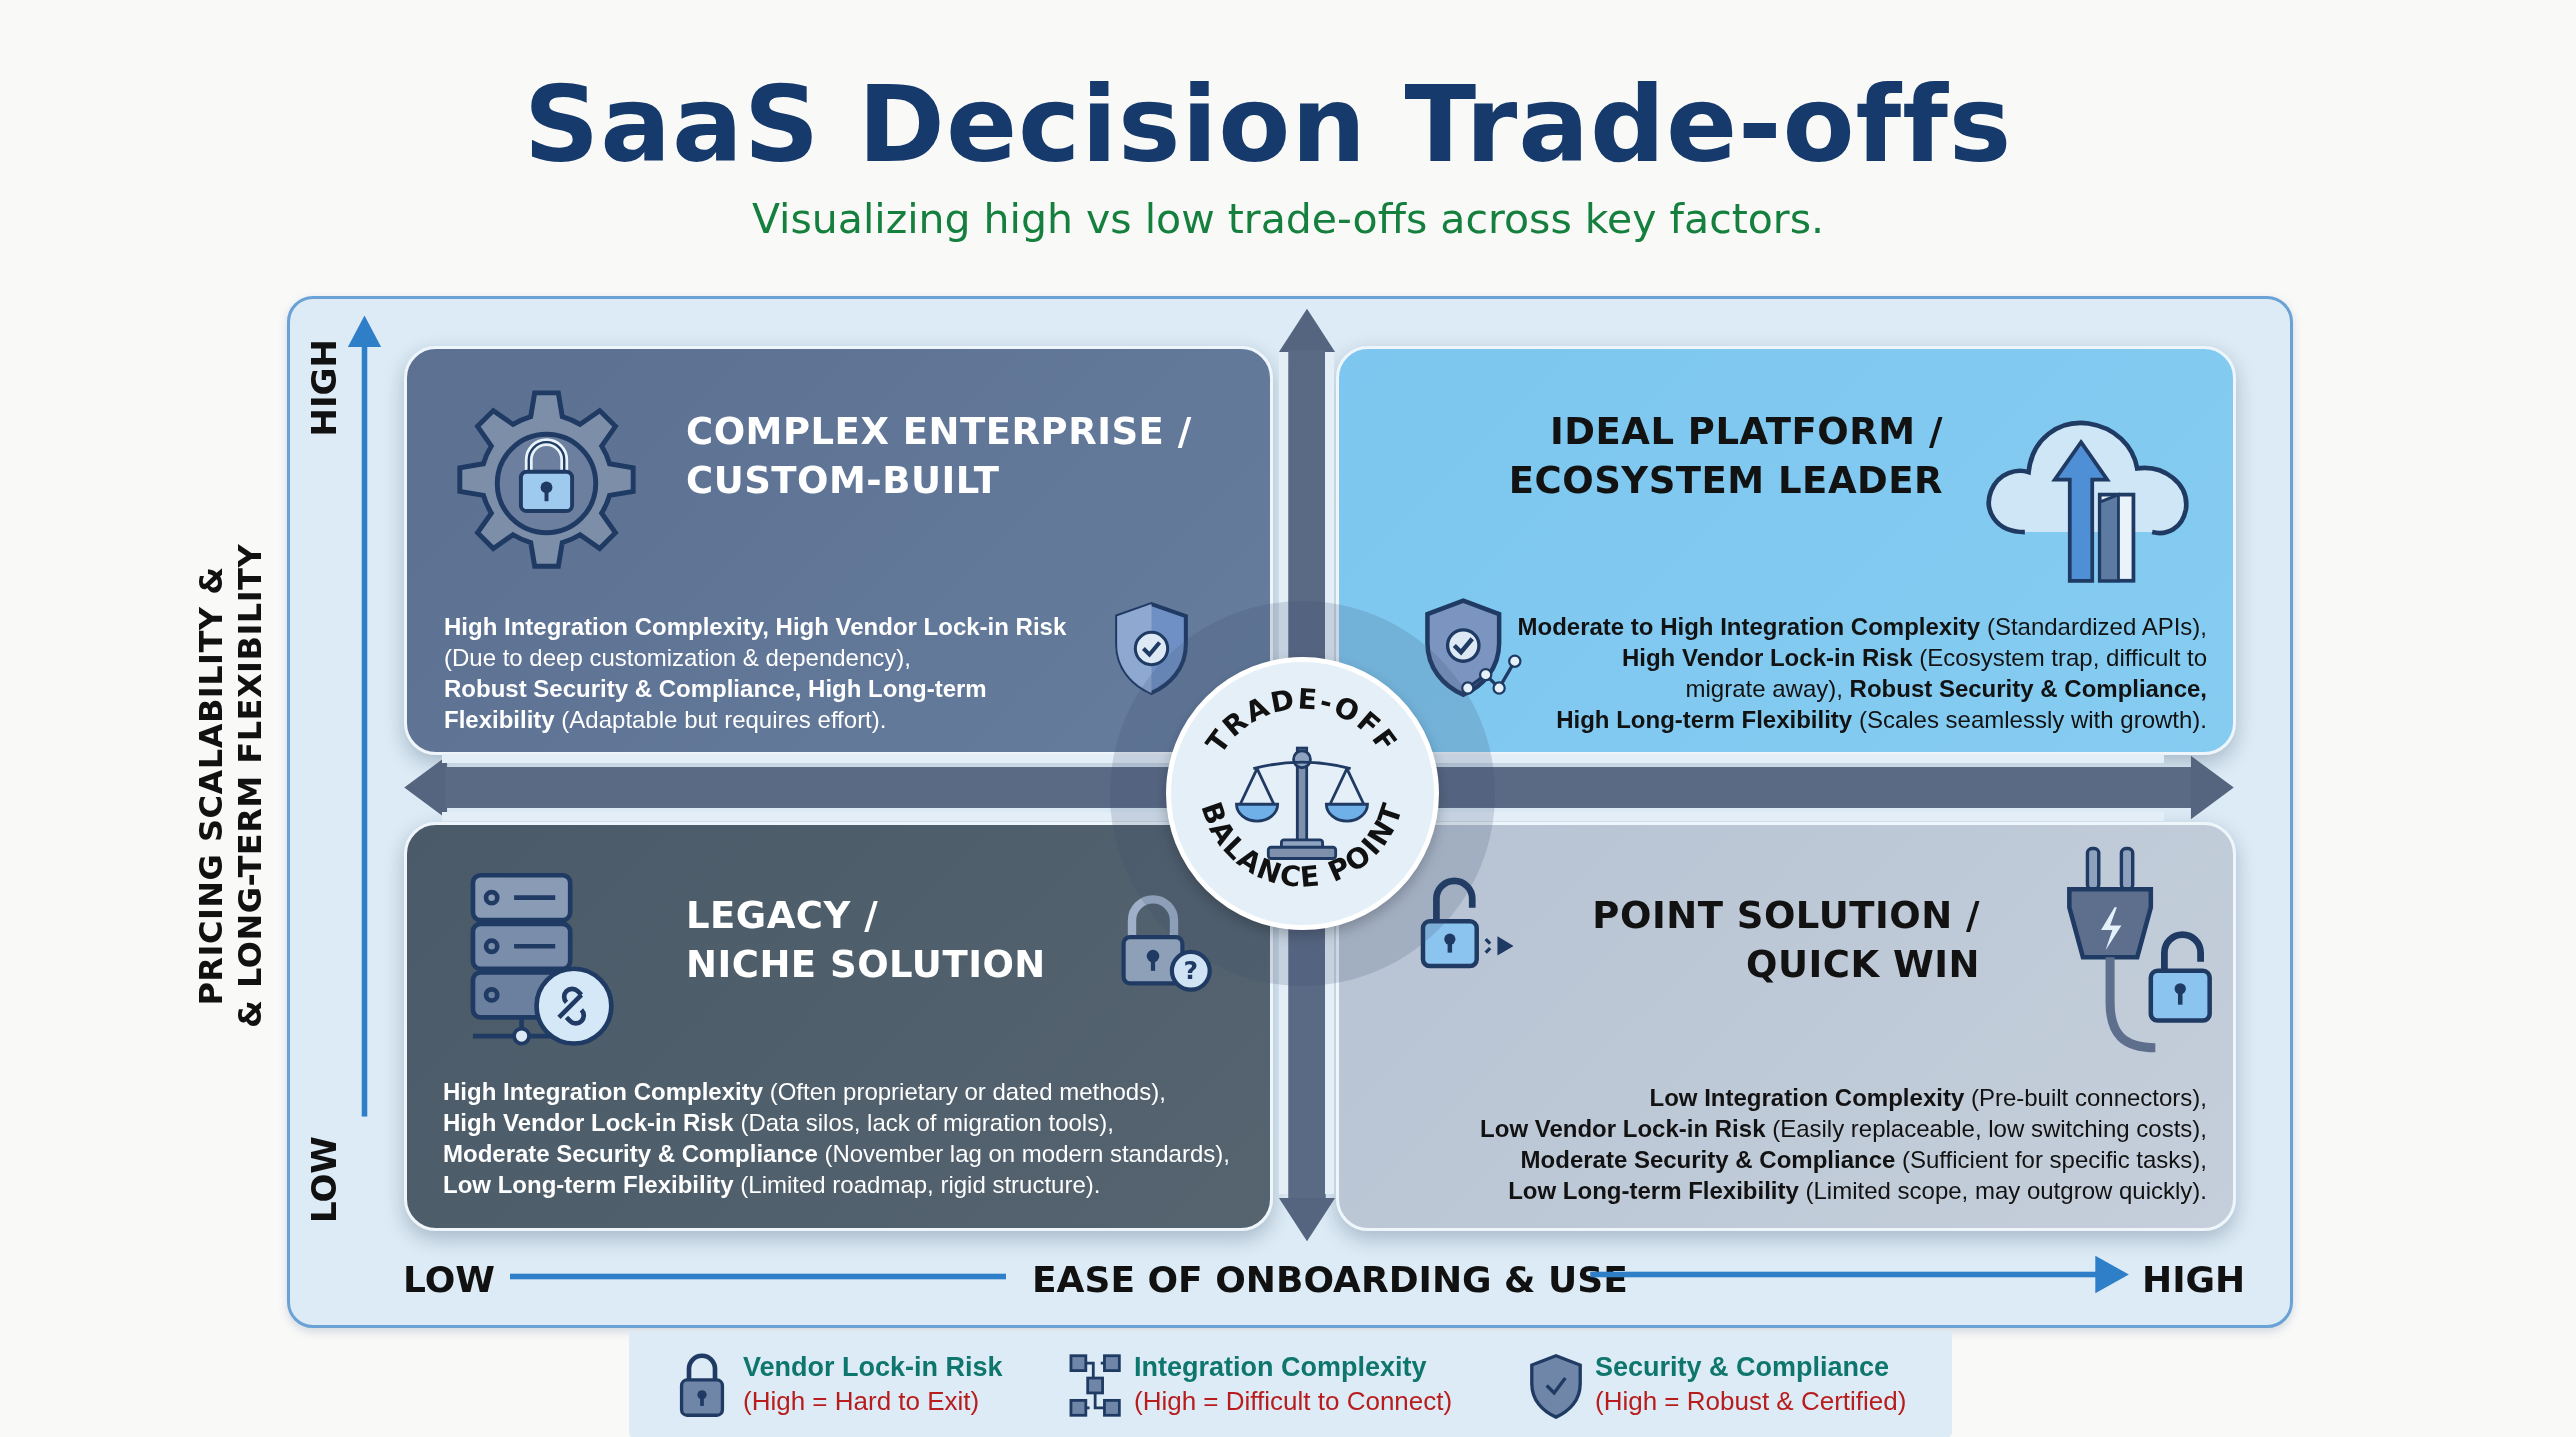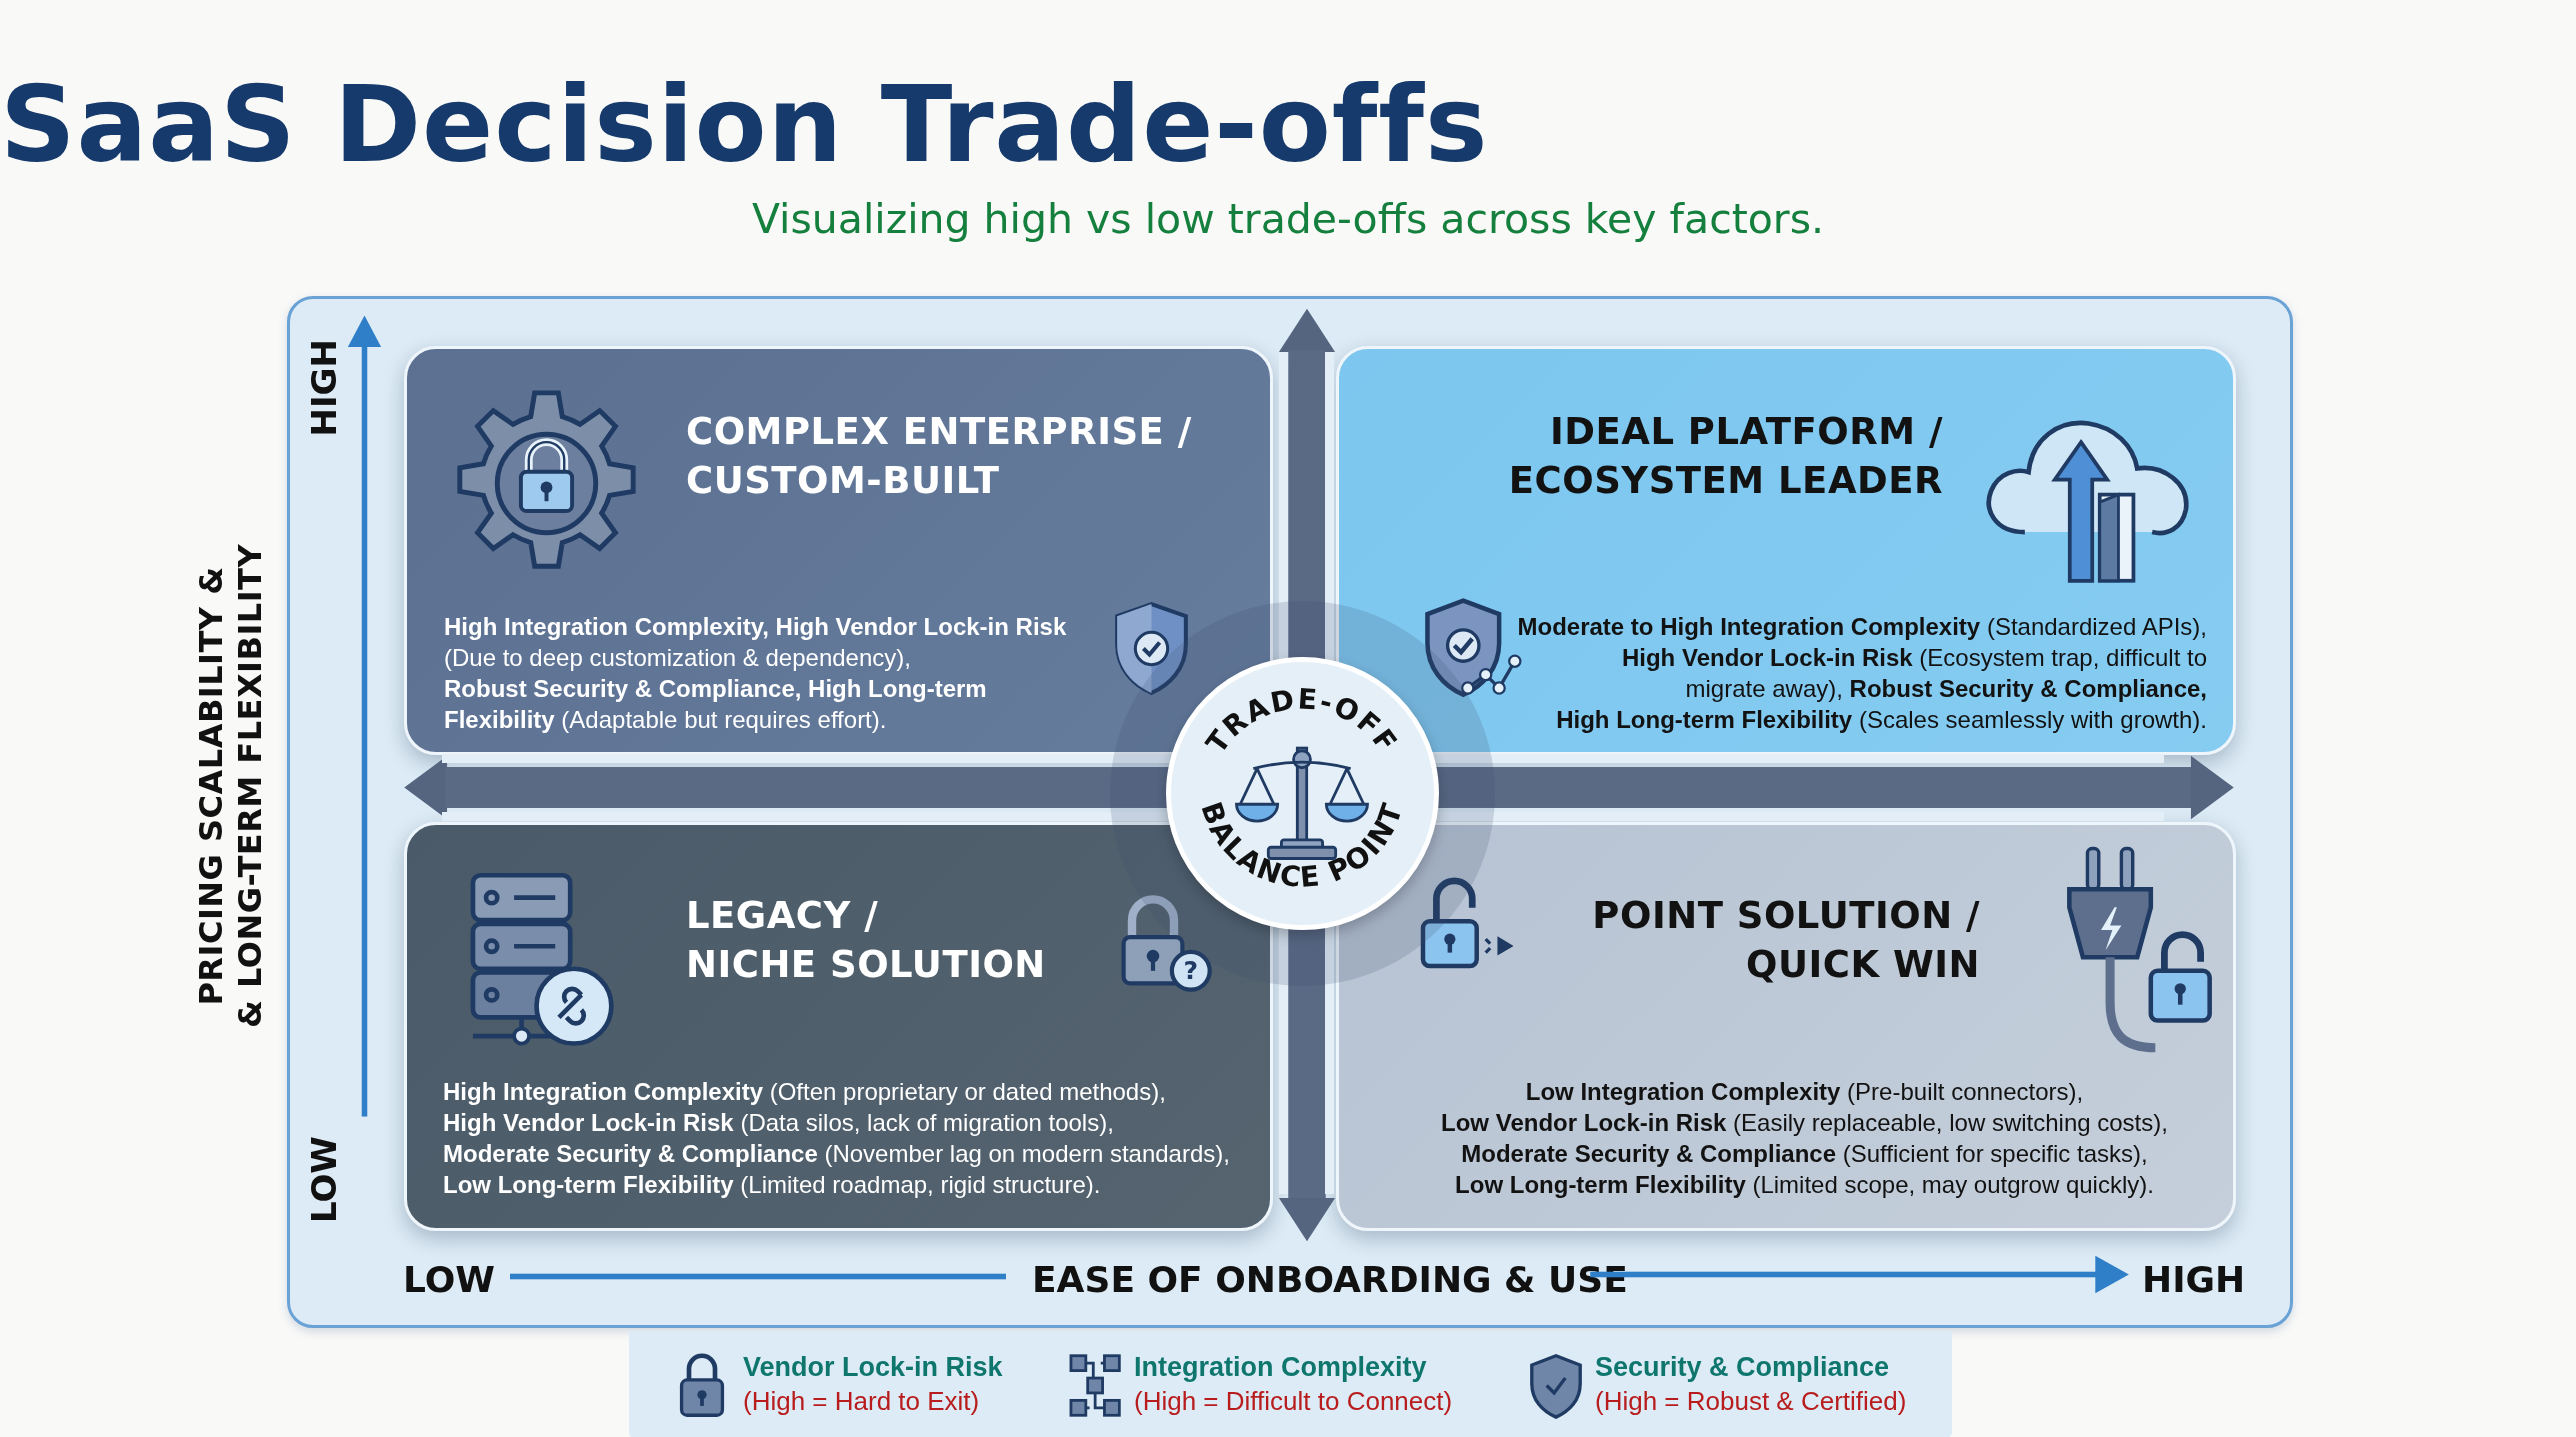--- a/index.html
+++ b/index.html
@@ -5,21 +5,21 @@
   * { box-sizing: border-box; margin: 0; padding: 0; }
   html, body { width: 2576px; height: 1438px; overflow: hidden; }
   body {
     background: #f9f9f8;
     font-family: "DejaVu Sans", "Liberation Sans", sans-serif;
     position: relative;
     color: #111;
   }
   .title {
     position: absolute; left: 0; width: 2536px; top: 64px;
-    font-size: 105px; font-weight: bold;
+    text-align: center; font-size: 105px; font-weight: bold;
     color: #163a6b; letter-spacing: 0.9px;
     font-family: "DejaVu Sans", sans-serif;
   }
   .subtitle {
     position: absolute; left: 0; width: 2576px; top: 195px;
     text-align: center; font-size: 41px; color: #15803d;
     font-family: "DejaVu Sans", sans-serif;
   }
   .frame {
     position: absolute; left: 287px; top: 296px; width: 2006px; height: 1032px;
@@ -217,21 +217,21 @@
     <rect x="12" y="2" width="5" height="18" rx="2" fill="#8ea2bd" stroke="#1f3a63" stroke-width="1.5"></rect>
     <rect x="27" y="2" width="5" height="18" rx="2" fill="#8ea2bd" stroke="#1f3a63" stroke-width="1.5"></rect>
     <path d="M4,20 h36 v8 l-6,22 h-24 l-6,-22 z" fill="#5d6f8c" stroke="#1f3a63" stroke-width="2"></path>
     <path d="M24,28 l-6,10 h5 l-3,9 7,-11 h-5 l3,-8 z" fill="#e4f1fb"></path>
     <path d="M22,50 v20 c0,14 6,20 20,20" fill="none" stroke="#5d6f8c" stroke-width="4"></path>
     <path d="M46,56 v-8 a8,8 0 0 1 16,0 v4" fill="none" stroke="#1f3a63" stroke-width="3"></path>
     <rect x="40" y="56" width="26" height="22" rx="3" fill="#8cc4f0" stroke="#1f3a63" stroke-width="2"></rect>
     <circle cx="53" cy="64" r="2.5" fill="#1f3a63"></circle>
       <rect x="52" y="65" width="2" height="6" fill="#1f3a63"></rect>
   </svg>
-  <div class="q-body dark" style="right:26px;top:251px;width:805px;text-align:center">
+  <div class="q-body dark" style="right:26px;top:257px;width:805px;text-align:right">
     <div><b>Low Integration Complexity</b><span> (Pre-built connectors),</span></div>
     <div><b>Low Vendor Lock-in Risk</b><span> (Easily replaceable, low switching costs),</span></div>
     <div><b>Moderate Security &amp; Compliance</b><span> (Sufficient for specific tasks),</span></div>
     <div><b>Low Long-term Flexibility</b><span> (Limited scope, may outgrow quickly).</span></div>
   </div>
 </div>
 
 <svg class="abs" style="left:1277px;top:307px" width="60" height="936" viewBox="0 0 64 1000">
   <polygon points="32,2 62,48 2,48" fill="#55647f"></polygon>
   <rect x="12" y="46" width="40" height="908" fill="#5a6984"></rect>

